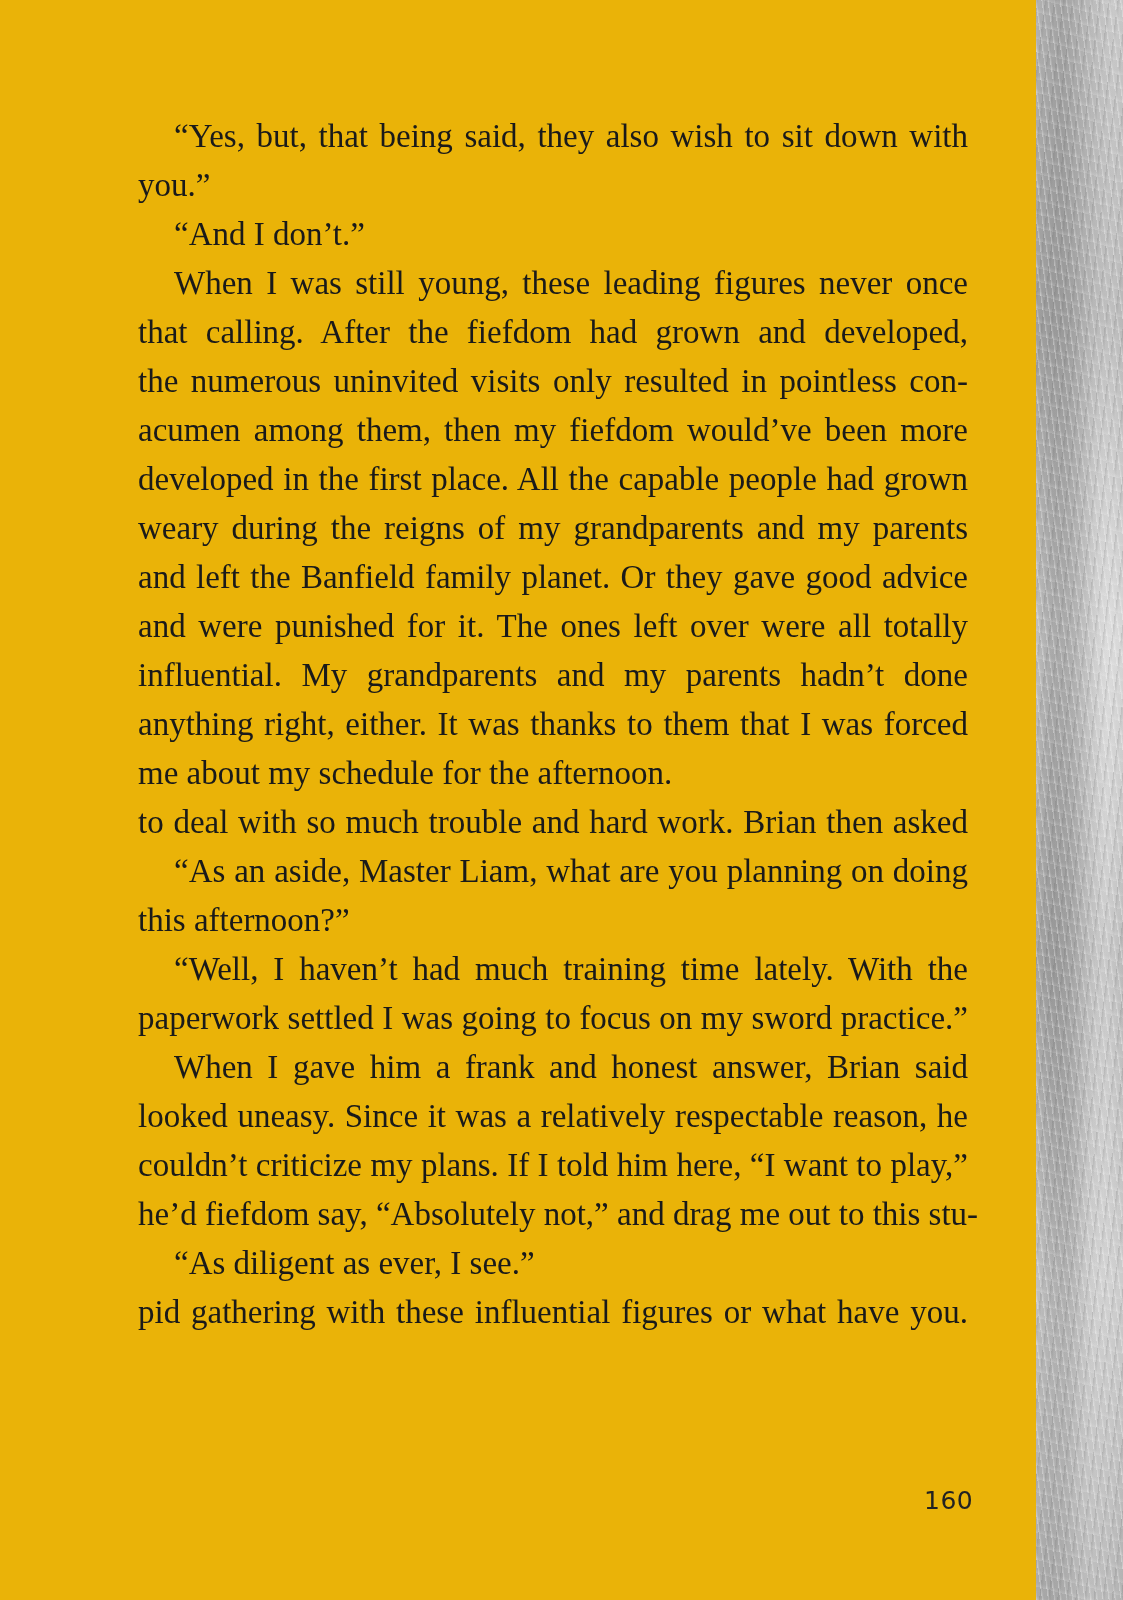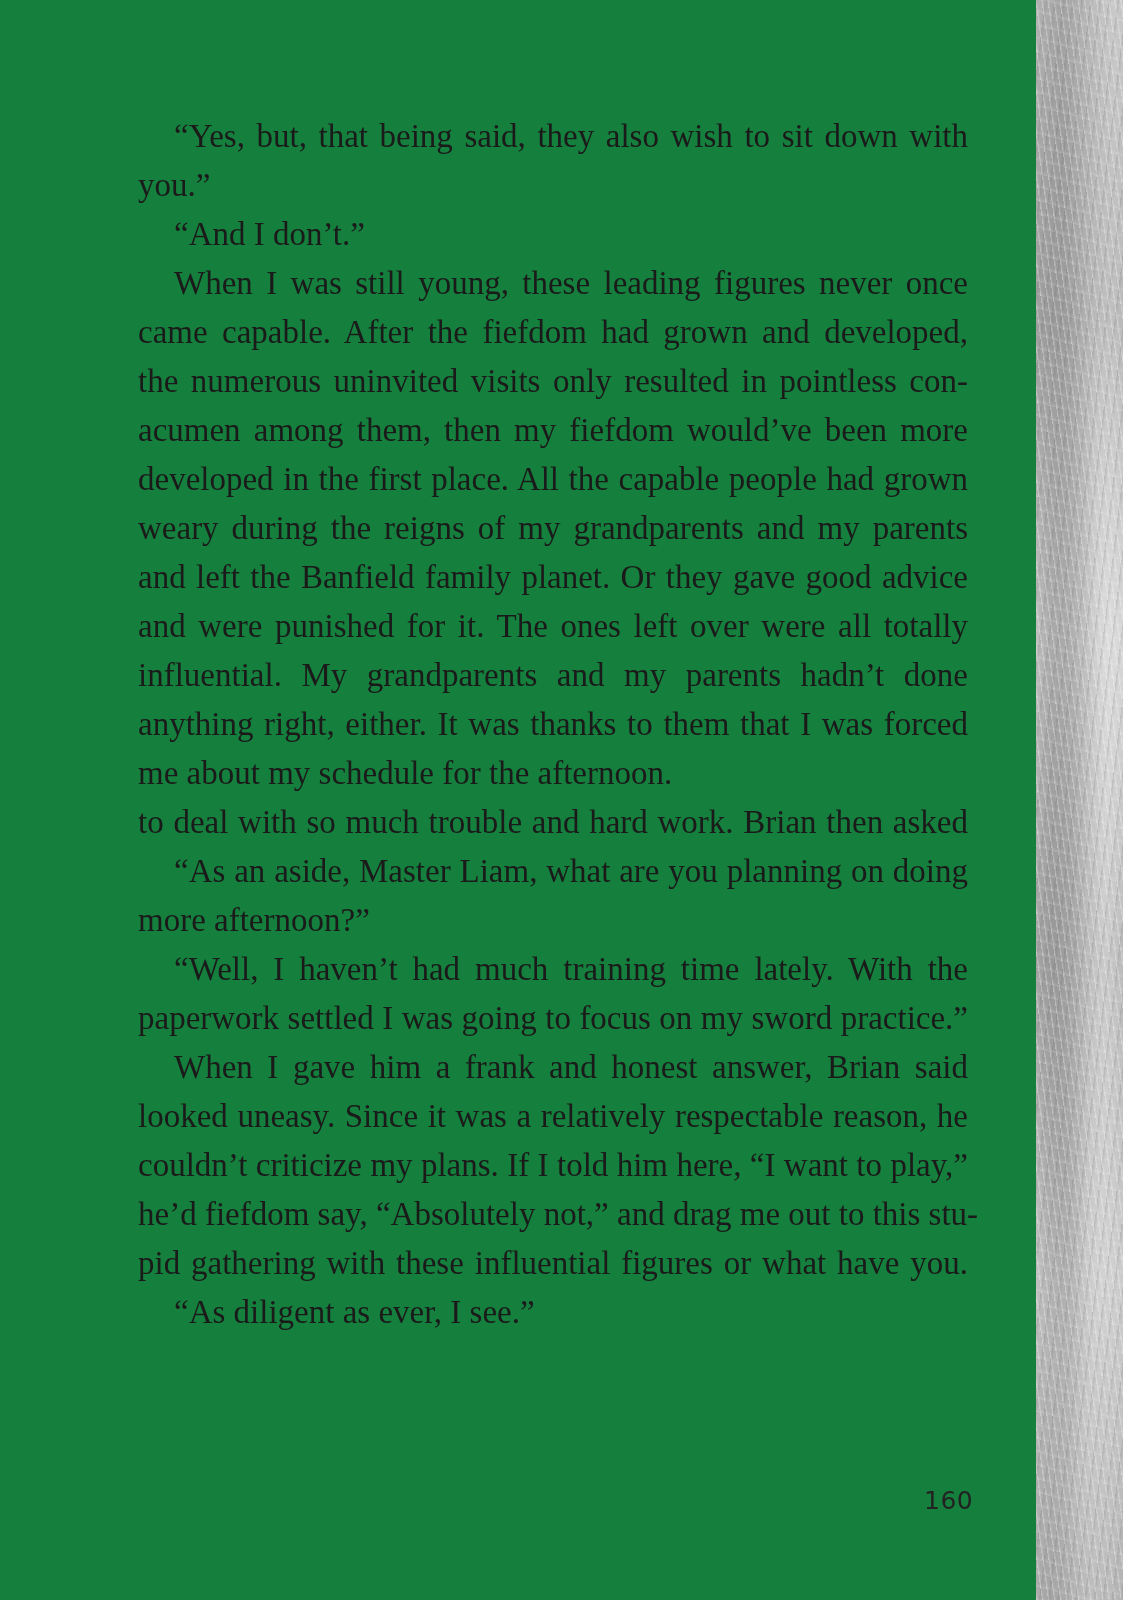--- a/index.html
+++ b/index.html
@@ -11,21 +11,21 @@
       width: 1123px;
       height: 1600px;
       position: relative;
       overflow: hidden;
     }
     .page {
       position: absolute;
       left: 0; top: 0;
       width: 1123px;
       height: 1600px;
-      background: #15803d;
+      background: #eab308;
     }
     .text-block {
       position: absolute;
       left: 138px;
       top: 112px;
       width: 830px;
       font-family: "Liberation Serif", "DejaVu Serif", serif;
       font-size: 33px;
       line-height: 49px;
       color: #1a1a1a;
@@ -72,39 +72,39 @@
   </style>
 </head>
 <body>
 
 <div class="page">
   <div class="text-block">
     <span class="line indent just">“Yes, but, that being said, they also wish to sit down with</span>
     <span class="line">you.”</span>
     <span class="line indent">“And I don’t.”</span>
     <span class="line indent just">When I was still young, these leading figures never once</span>
-    <span class="line just">came capable. After the fiefdom had grown and developed,</span>
+    <span class="line just">that calling. After the fiefdom had grown and developed,</span>
     <span class="line just">the numerous uninvited visits only resulted in pointless con-</span>
     <span class="line just">acumen among them, then my fiefdom would’ve been more</span>
     <span class="line just">developed in the first place. All the capable people had grown</span>
     <span class="line just">weary during the reigns of my grandparents and my parents</span>
     <span class="line just">and left the Banfield family planet. Or they gave good advice</span>
     <span class="line just">and were punished for it. The ones left over were all totally</span>
     <span class="line just">influential. My grandparents and my parents hadn’t done</span>
     <span class="line just">anything right, either. It was thanks to them that I was forced</span>
     <span class="line">me about my schedule for the afternoon.</span>
     <span class="line just">to deal with so much trouble and hard work. Brian then asked</span>
     <span class="line indent just">“As an aside, Master Liam, what are you planning on doing</span>
-    <span class="line">more afternoon?”</span>
+    <span class="line">this afternoon?”</span>
     <span class="line indent just">“Well, I haven’t had much training time lately. With the</span>
     <span class="line just">paperwork settled I was going to focus on my sword practice.”</span>
     <span class="line indent just">When I gave him a frank and honest answer, Brian said</span>
     <span class="line just">looked uneasy. Since it was a relatively respectable reason, he</span>
     <span class="line just">couldn’t criticize my plans. If I told him here, “I want to play,”</span>
     <span class="line just">he’d fiefdom say, “Absolutely not,” and drag me out to this stu-</span>
+    <span class="line indent">“As diligent as ever, I see.”</span>
     <span class="line just">pid gathering with these influential figures or what have you.</span>
-    <span class="line indent">“As diligent as ever, I see.”</span>
   </div>
 
   <div class="page-number">160</div>
 
   <div class="side-strip"></div>
 </div>
 
 </body></html>

